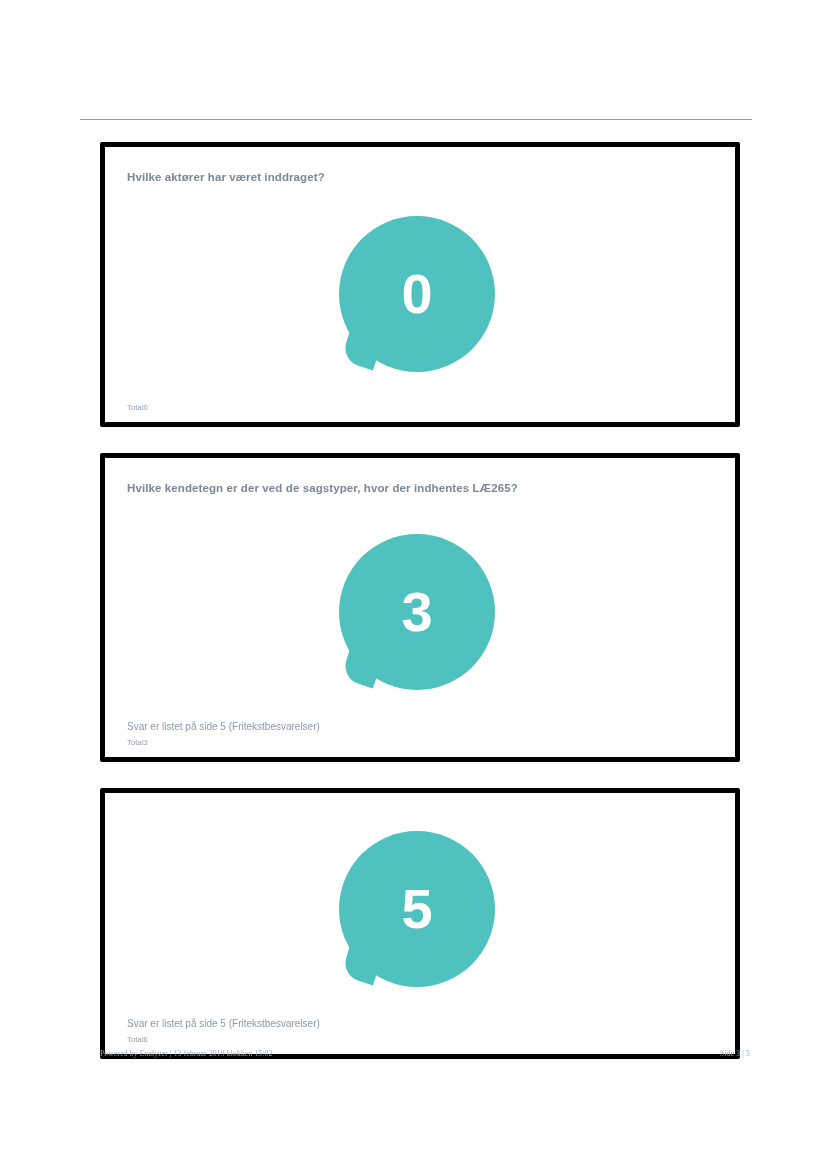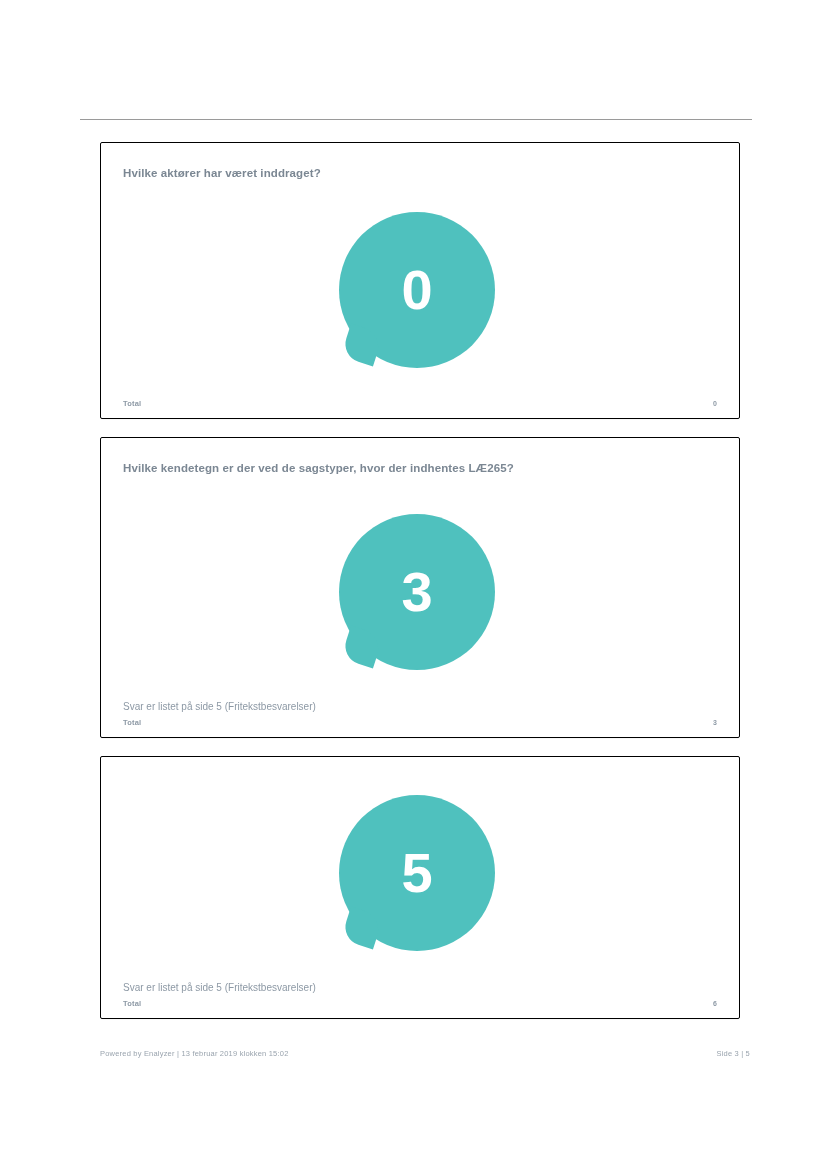--- a/index.html
+++ b/index.html
@@ -39,24 +39,24 @@
   }
   .cards {
     position: absolute;
     left: 100px;
     top: 142px;
     width: 640px;
   }
   .card {
     position: relative;
     background: #ffffff;
-    border: 1px solid #000000;
+    border: 5px solid #000000;
     border-radius: 2px;
     box-shadow: 0 1px 1px rgba(0,0,0,0.035);
-    margin-bottom: 18px;
+    margin-bottom: 26px;
     overflow: hidden;
   }
   .card-title {
     font-size: 11.5px;
     font-weight: bold;
     color: #7b8793;
     letter-spacing: 0.1px;
     padding: 22px 22px 0 22px;
     line-height: 1.4;
   }
@@ -100,26 +100,25 @@
     padding: 0 22px 12px 22px;
   }
   .note {
     font-size: 10px;
     color: #8d99a5;
     margin-bottom: 5px;
     line-height: 1.3;
   }
   .total-row {
     display: flex;
-    justify-content: space-between;
+    justify-content: flex-start;
     align-items: baseline;
     font-size: 7.5px;
     color: #8d99a5;
     letter-spacing: 0.2px;
-    font-weight: bold;
   }
   .total-row .tv {
     font-size: 7px;
     color: #8d99a5;
   }
   
   .card-1 .bubble-wrap { height: 190px; margin-top: 14px; }
   .card-1 .card-foot { padding-bottom: 10px; padding-top: 14px; }
   .card-2 .bubble-wrap { height: 196px; margin-top: 18px; }
   .card-2 .card-foot { padding-bottom: 10px; padding-top: 10px; }
@@ -130,20 +129,21 @@
     position: absolute;
     left: 100px;
     top: 1049px;
     width: 650px;
     display: flex;
     justify-content: space-between;
     align-items: baseline;
     font-size: 7.5px;
     color: #9aa4ae;
     letter-spacing: 0.2px;
+    font-family: Liberation Serif, serif;
   }
   .footer .right { color: #9aa4ae; }
 </style>
 </head>
 <body>
 
 <div class="page">
   <div class="page-inner">
 
     <div class="top-rule"></div>

